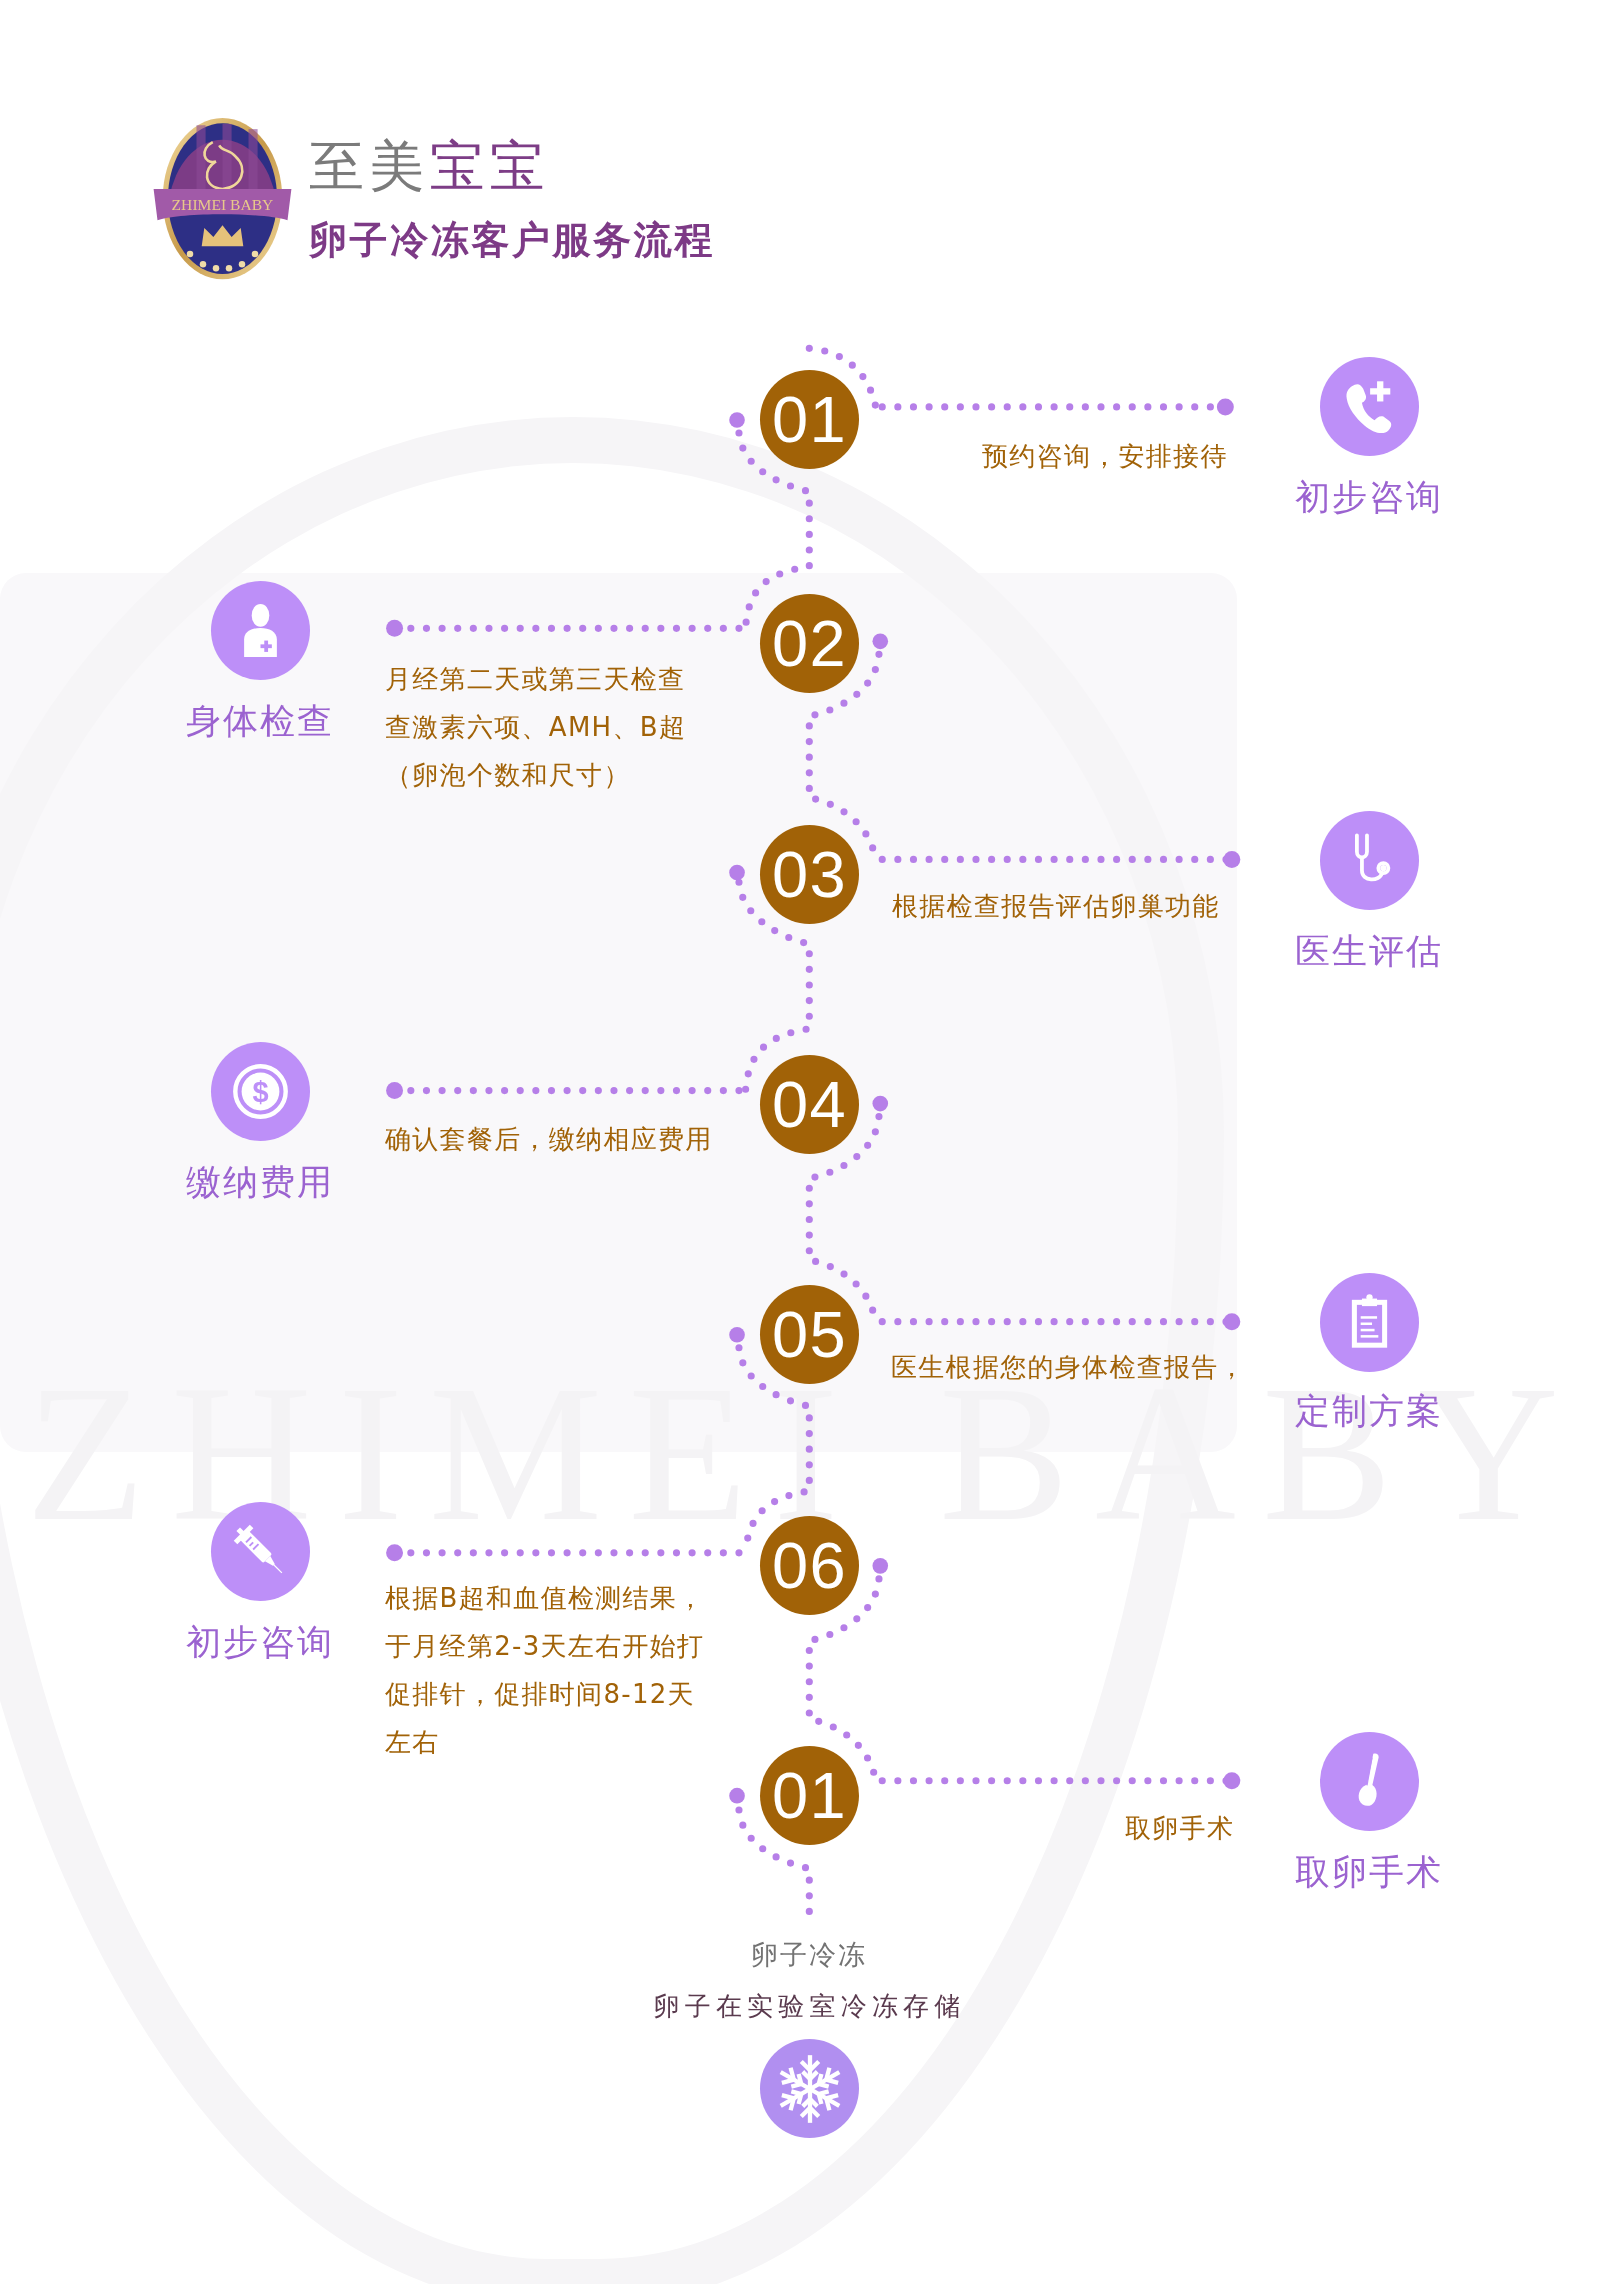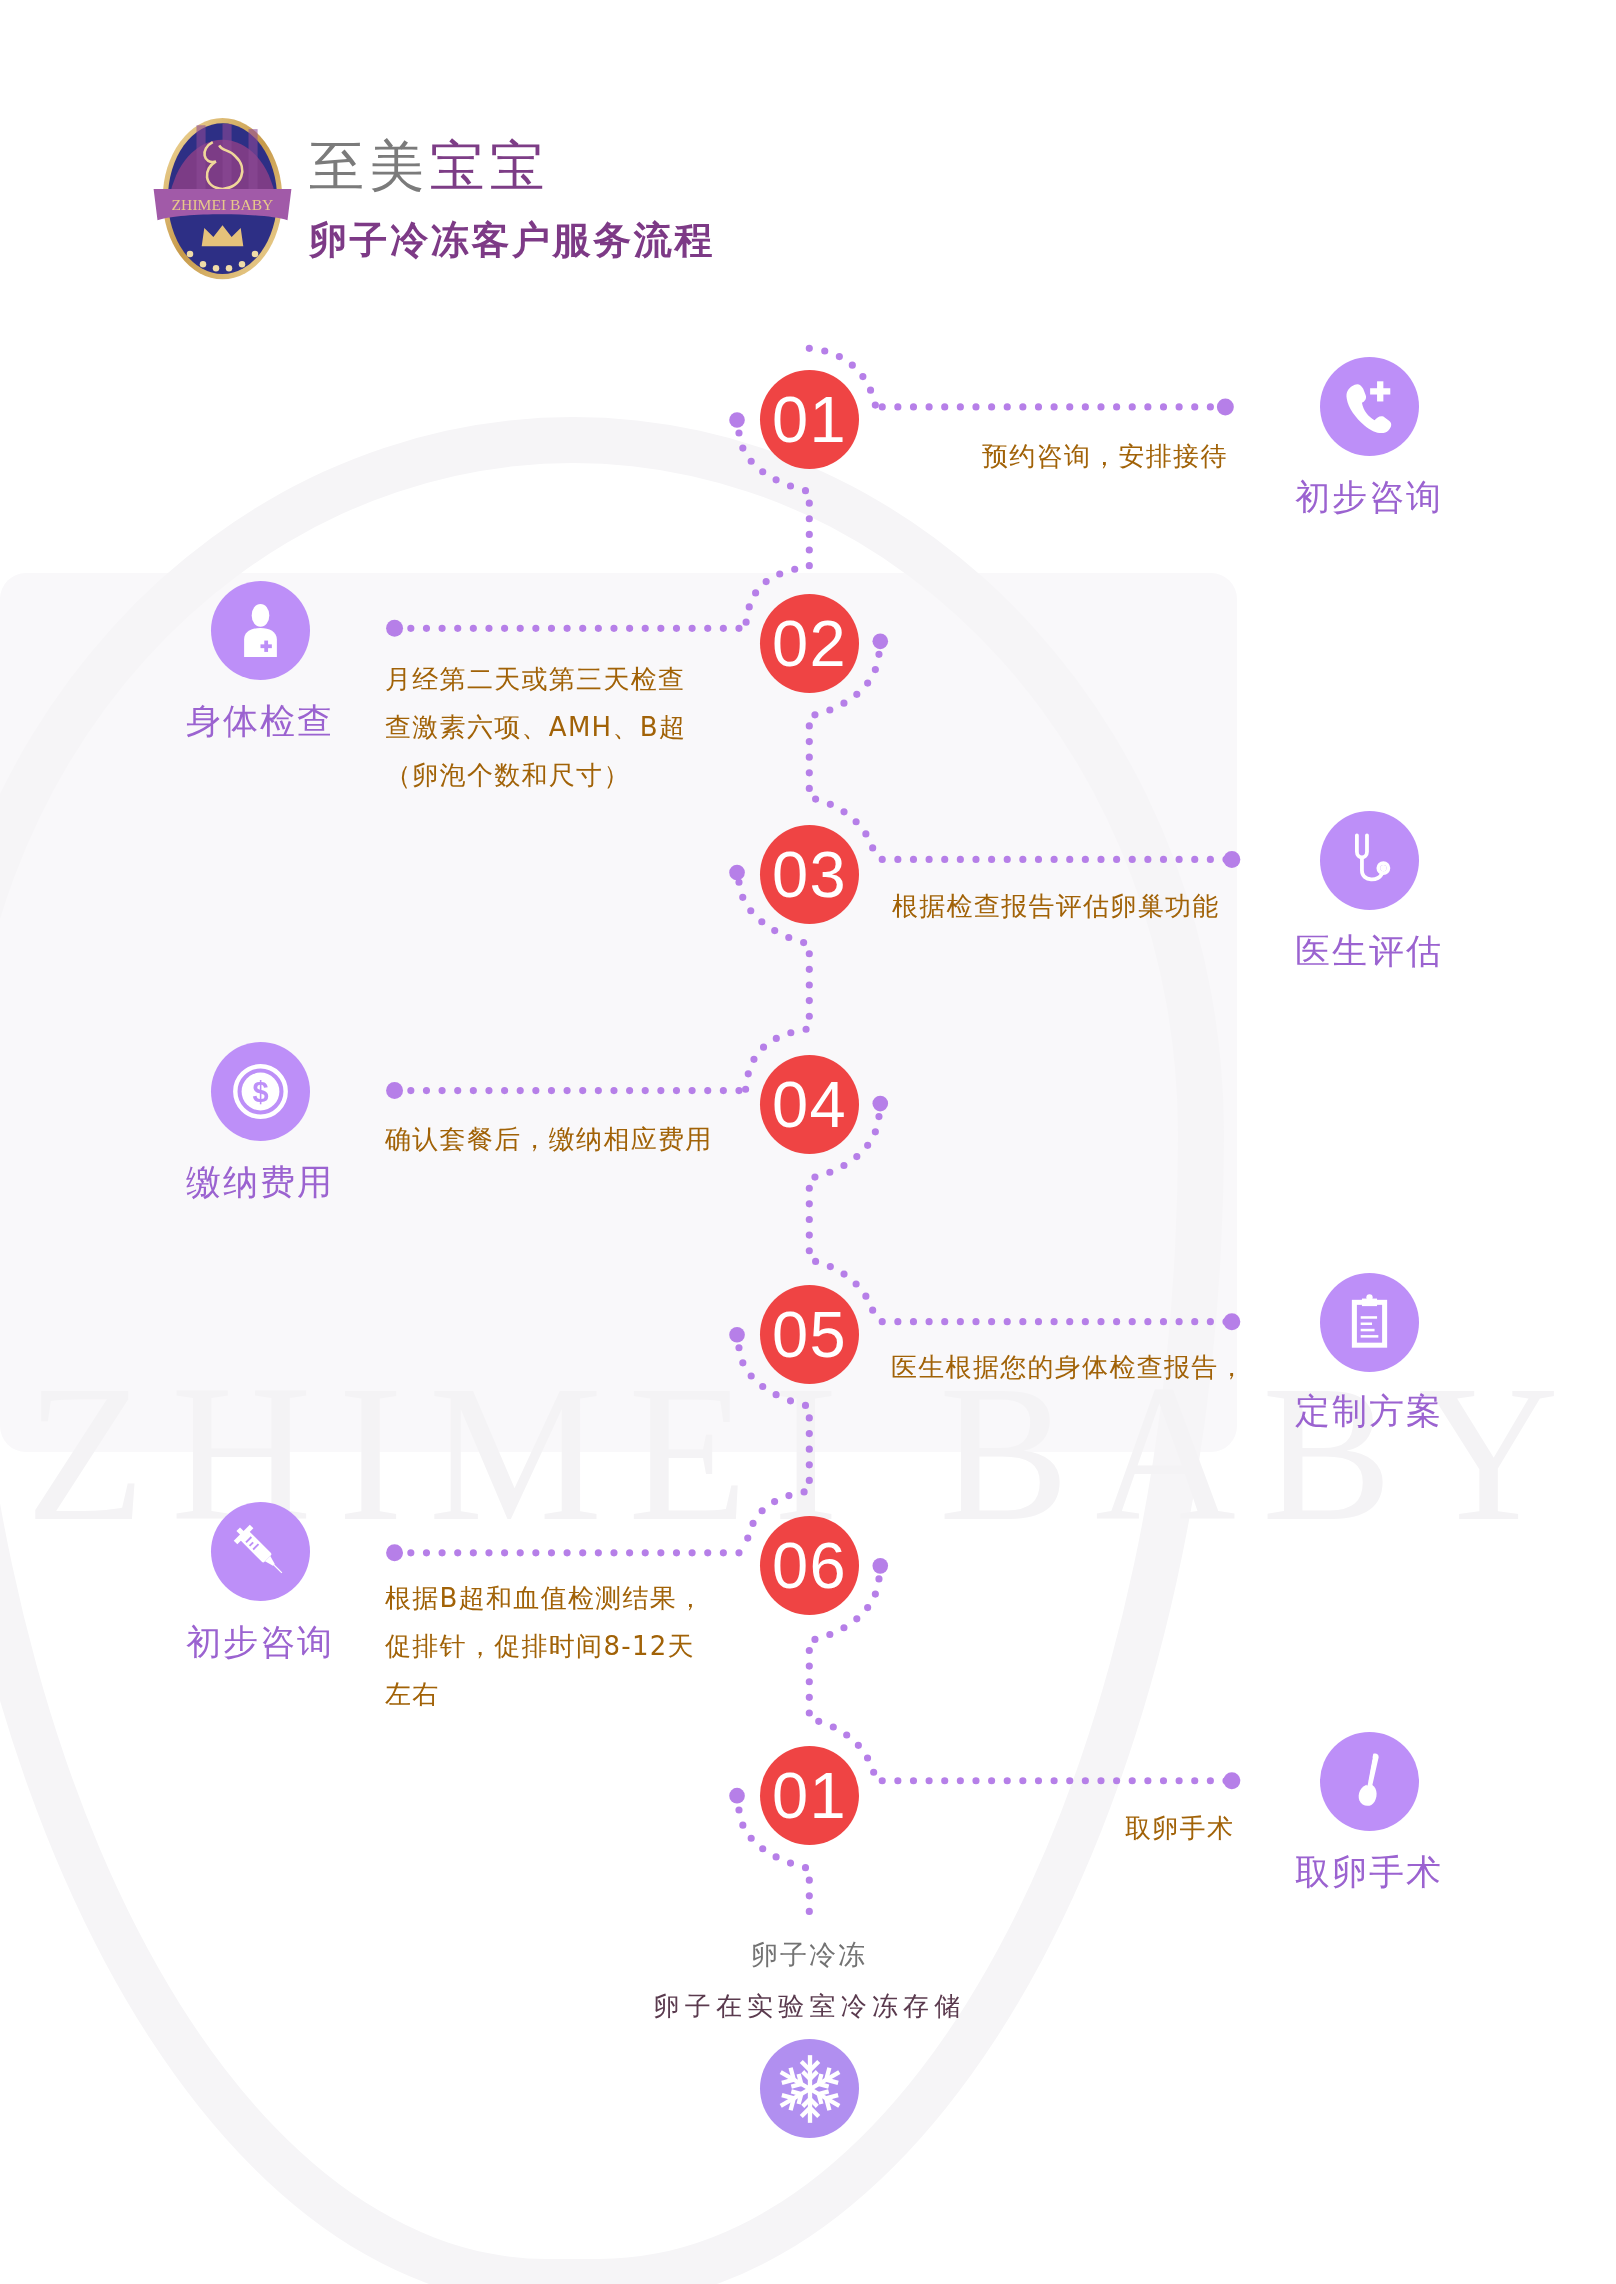--- a/index.html
+++ b/index.html
@@ -15,21 +15,21 @@
 
   
   .logo { position: absolute; left: 151px; top: 116px; width: 143px; height: 166px; }
   .brand { position: absolute; left: 309px; top: 130px; font-size: 55px; letter-spacing: 5.2px; color: #7b7b7b; font-weight: normal; }
   .brand .b2 { color: #7d3d86; }
   .subtitle { position: absolute; left: 309px; top: 215px; font-size: 38px; font-weight: bold; color: #7d3a86; letter-spacing: 2.6px; }
 
   
   svg.flow { position: absolute; left: 0; top: 0; }
 
-  .num { position: absolute; width: 99px; height: 99px; border-radius: 50%; background: #ef4444; color: #ffffff; font-size: 65px; display: flex; align-items: center; justify-content: center; font-family: "Liberation Sans", sans-serif; letter-spacing: 1.3px; }
+  .num { position: absolute; width: 99px; height: 99px; border-radius: 50%; background: #a16207; color: #ffffff; font-size: 65px; display: flex; align-items: center; justify-content: center; font-family: "Liberation Sans", sans-serif; letter-spacing: 1.3px; }
 
   .icon { position: absolute; width: 99px; height: 99px; border-radius: 50%; background: #bd8ff8; display: flex; align-items: center; justify-content: center; }
   .icon svg { width: 63px; height: 63px; }
 
   .label { position: absolute; width: 208px; text-align: center; font-size: 35px; color: #9b63d0; letter-spacing: 2px; }
   .desc { position: absolute; font-size: 26px; line-height: 48px; color: #a16207; letter-spacing: 1.3px; white-space: nowrap; }
 
   .final-title { position: absolute; left: 679px; width: 260px; top: 1937px; text-align: center; font-size: 27px; color: #737373; letter-spacing: 2px; }
   .final-desc { position: absolute; left: 614px; width: 391px; top: 1989px; text-align: center; font-size: 26px; color: #5a3a4e; letter-spacing: 5.2px; }
   .snow { position: absolute; left: 760px; top: 2039px; width: 99px; height: 99px; border-radius: 50%; background: #b18ff0; display: flex; align-items: center; justify-content: center; }
@@ -219,20 +219,21 @@
           <rect x="44" y="30" width="8" height="3" fill="#bd8ff8"></rect>
           <rect x="44" y="38" width="12" height="3" fill="#bd8ff8"></rect>
           <polygon points="44,66 56,66 52,80 48,80" fill="#fff"></polygon>
           <rect x="49" y="78" width="2" height="20" fill="#fff"></rect>
         </g>
       </svg>
   </div>
   <div class="label" style="left:156px; top:1619px;">初步咨询</div>
   <div class="desc" style="left:385px; top:1574px;">
     <div>根据B超和血值检测结果，</div>
+    <div>于月经第2-3天左右开始打</div>
     <div>促排针，促排时间8-12天</div>
     <div>左右</div>
   </div>
 
   <div class="desc" style="left:1125px; top:1804px;">
     <div>取卵手术</div>
   </div>
   <div class="icon" style="left:1320px; top:1732px;">
     <svg viewBox="0 0 100 100">
         <path d="M56 6 C62 4 66 8 64 14 L54 58 L46 56 Z" fill="#fff"></path>

